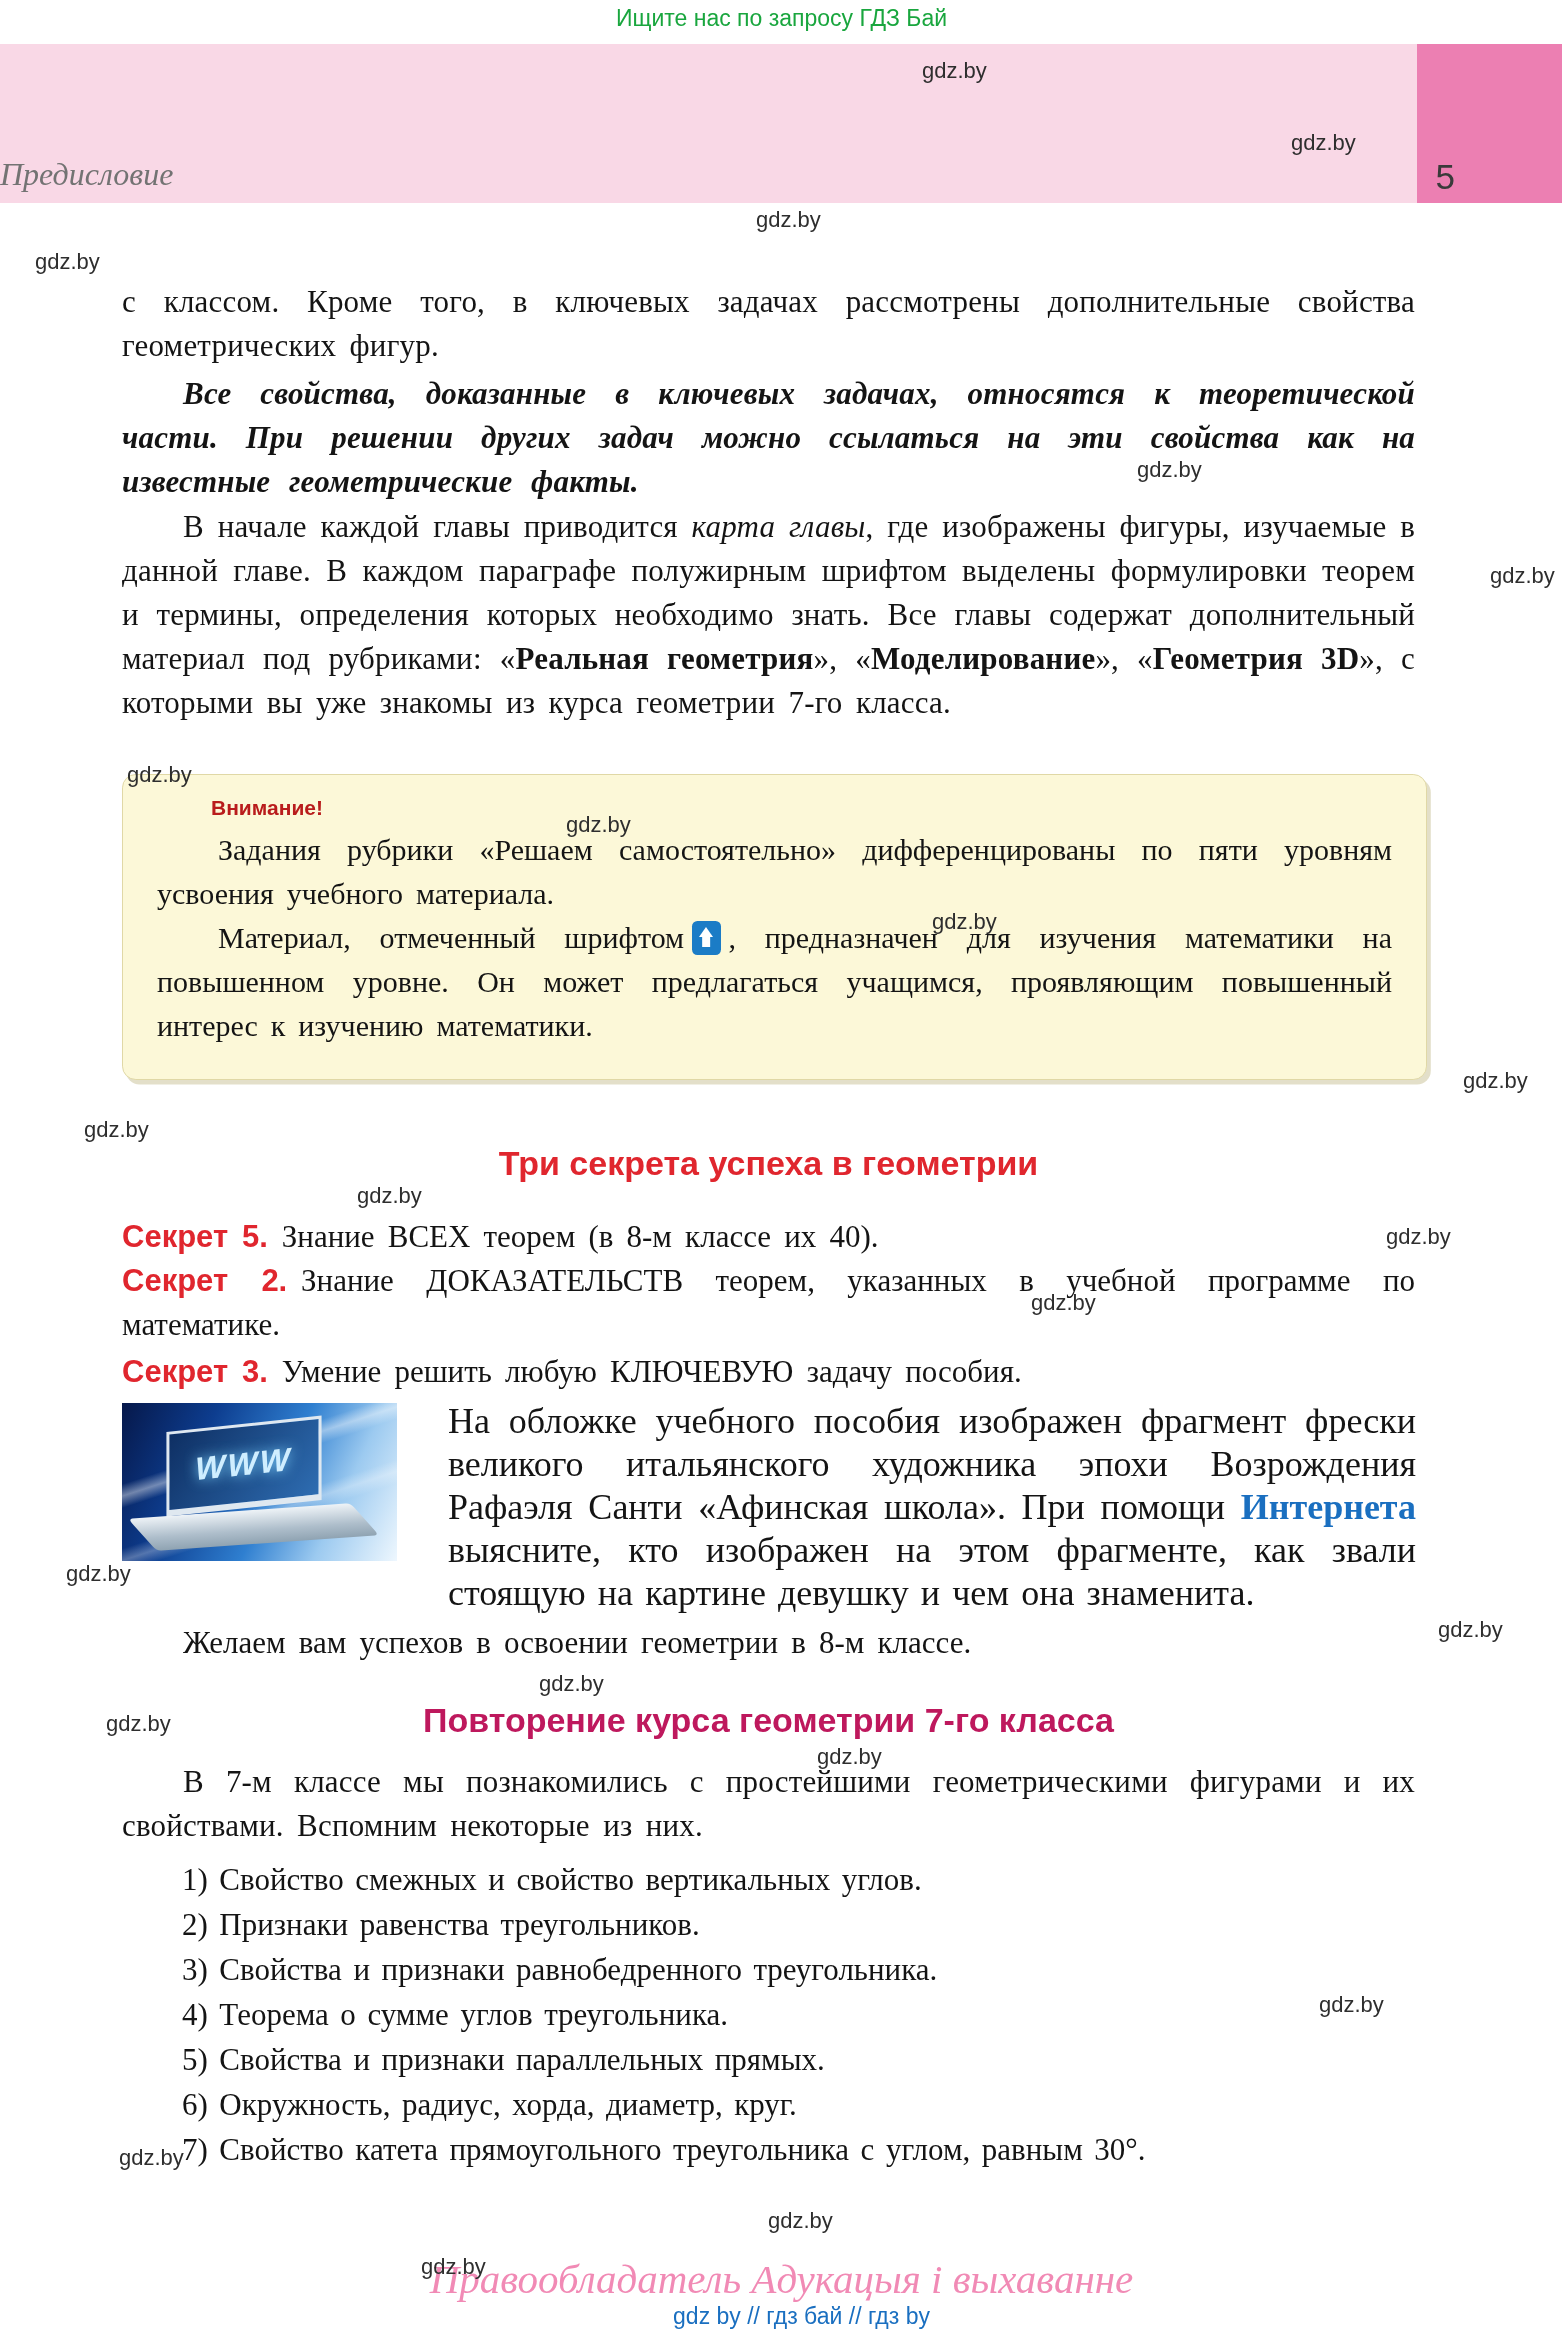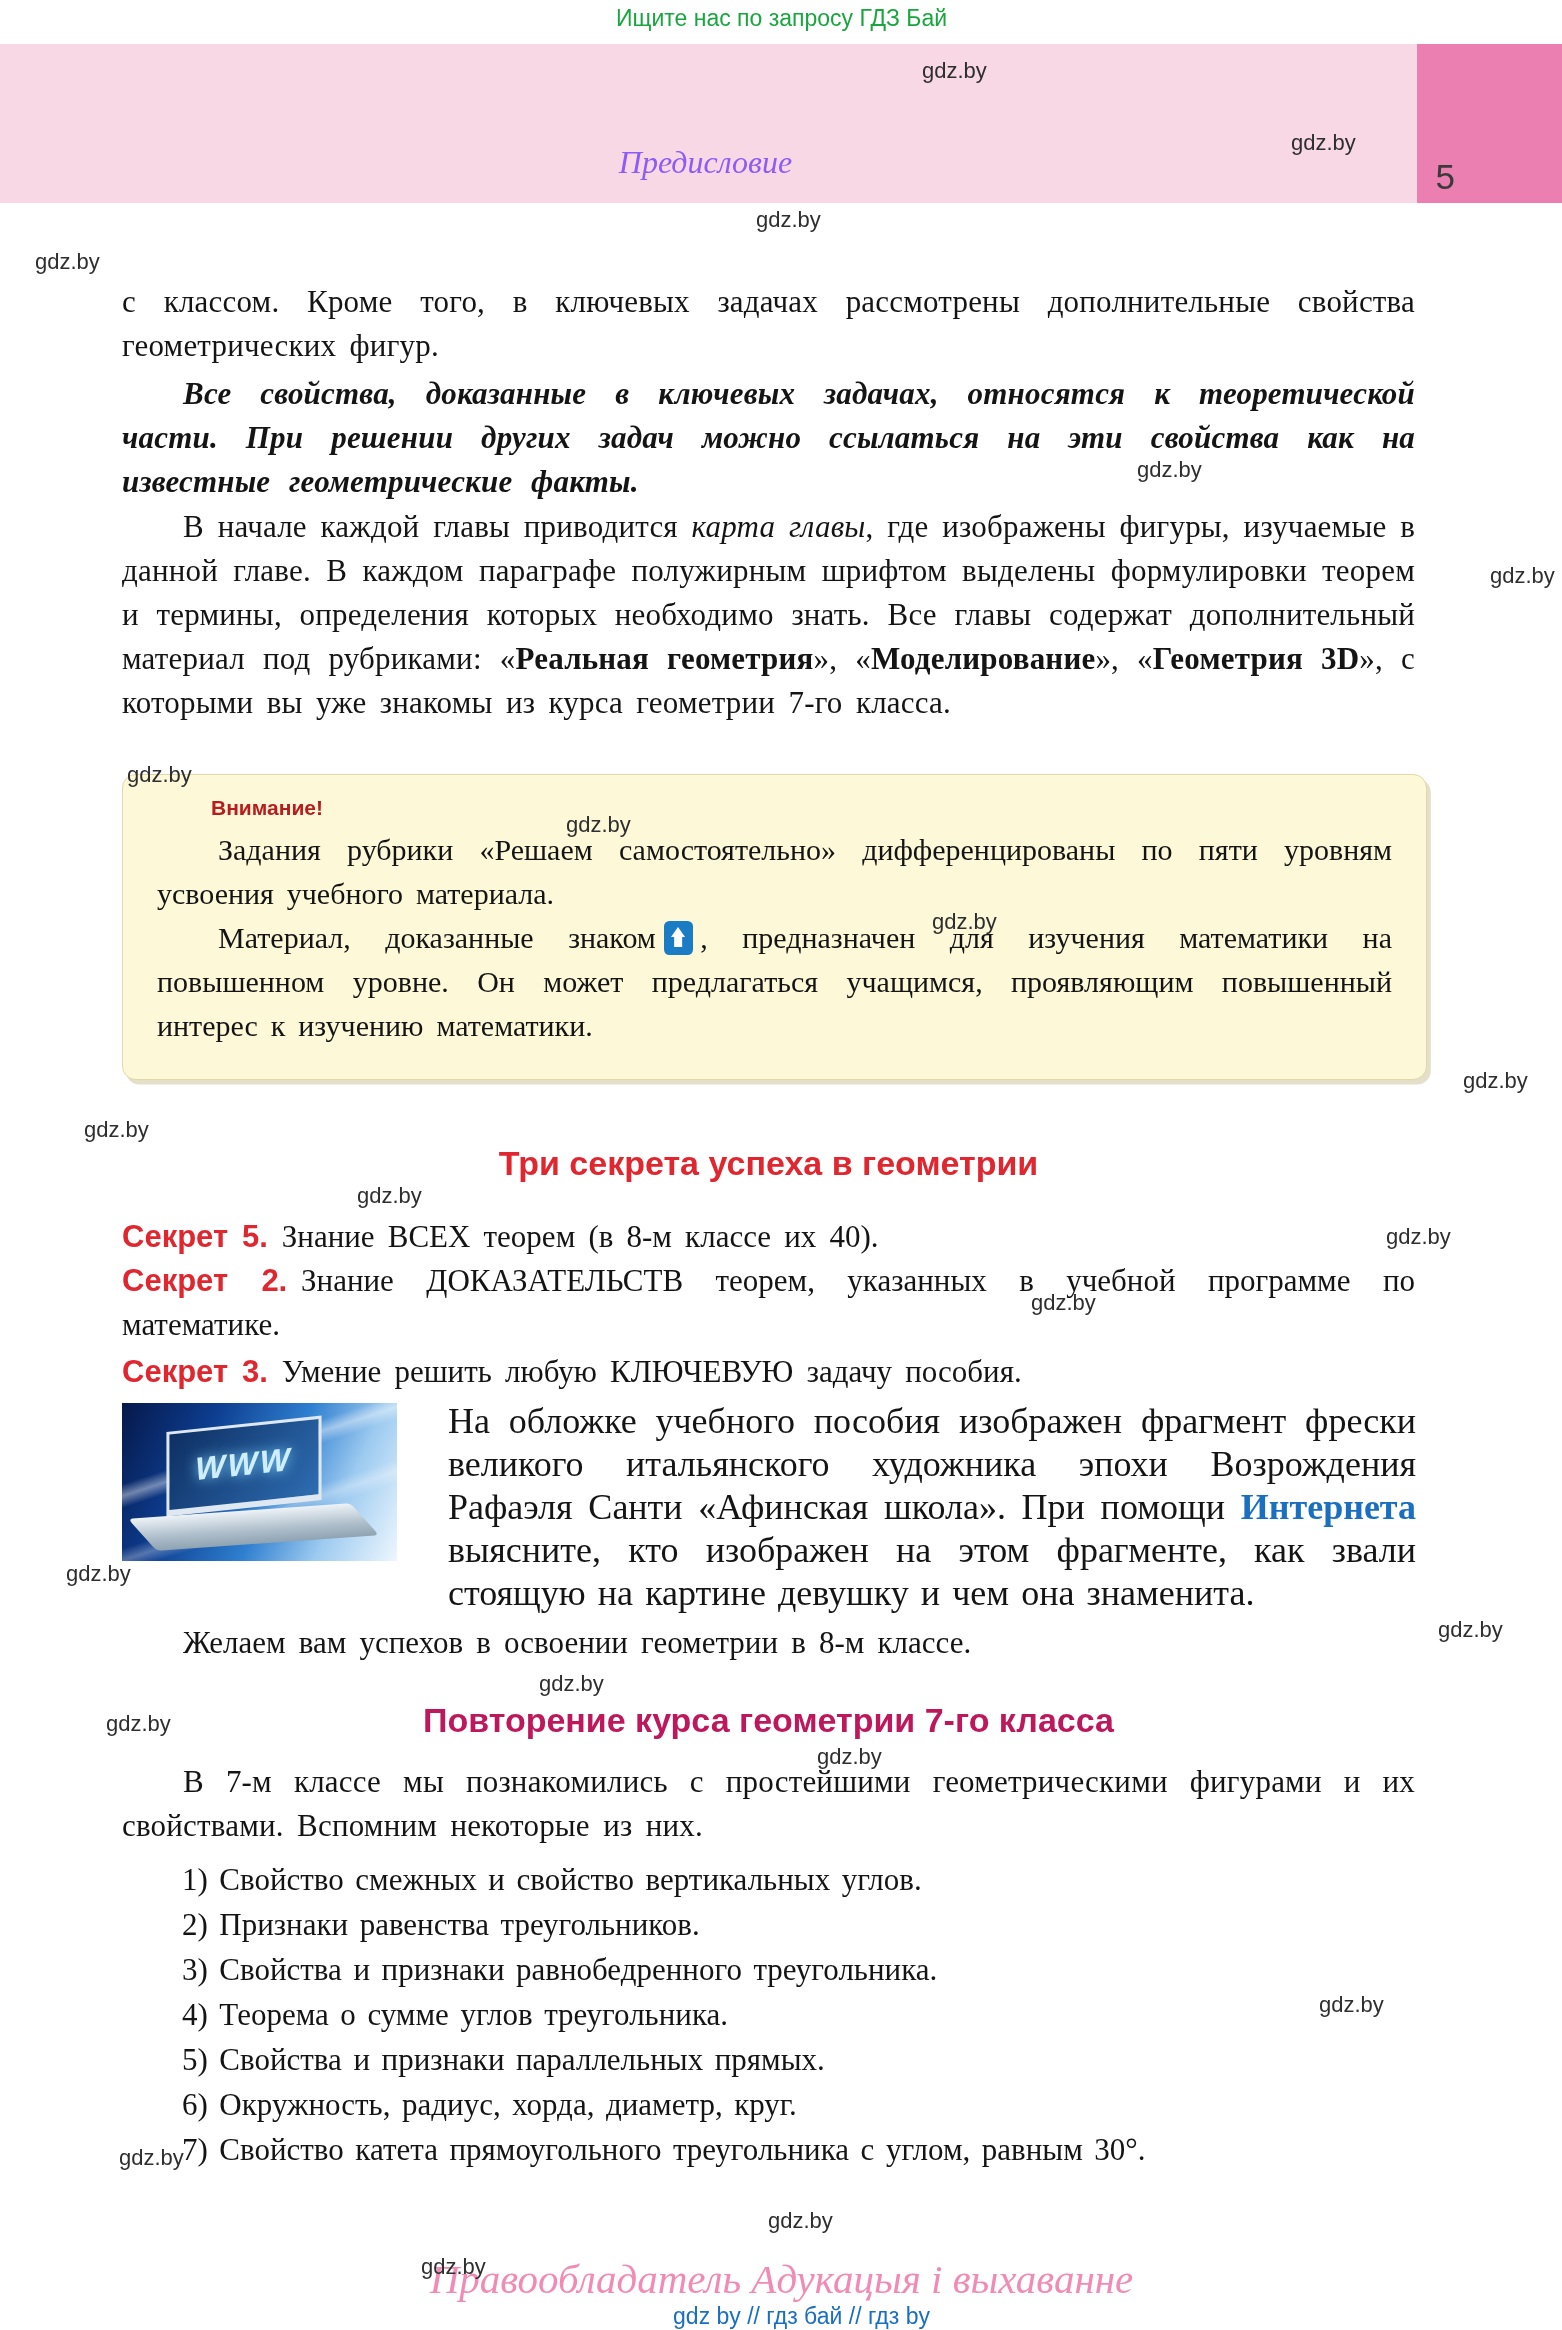--- a/index.html
+++ b/index.html
@@ -21,22 +21,22 @@
   }
   .pink-box {
     position:absolute; top:44px; left:1417px; width:146px; height:159px;
     background:#ec7fb2;
   }
   .page-number {
     position:absolute; left:18.4px; bottom:6.1px;
     font-family:"Liberation Sans", sans-serif; font-size:35px; color:#3a3a3a;
   }
   .section-title {
-    position:absolute; top:144px; left:0; width:1411px; text-align:center;
-    font-style:italic; font-size:32px; color:#8b5cf6;
+    position:absolute; top:156px; left:0; width:1411px; text-align:left;
+    font-style:italic; font-size:32px; color:#737373;
   }
   
   .bodytext {
     position:absolute; left:122px; width:1293px;
     font-size:31px; line-height:44px; text-align:justify;
     word-spacing:5.4px; letter-spacing:0.2px;
   }
   .ind { text-indent:61px; }
   .p1 { top:280px; }
   .p2 { top:372px; font-style:italic; font-weight:bold; word-spacing:10.7px; }
@@ -154,21 +154,21 @@
     <span class="page-number">5</span>
   </div>
 
   <p class="bodytext p2 ind">Все свойства, доказанные в ключевых задачах, относятся к теоретической части. При решении других задач можно ссылаться на эти свойства как на известные геометрические факты.</p>
   <p class="bodytext p1">с классом. Кроме того, в ключевых задачах рассмотрены дополнительные свойства геометрических фигур.</p>
   <p class="bodytext p3 ind"><span>В начале каждой главы приводится </span><span class="ital">карта главы</span><span>, где изображены фигуры, изучаемые в данной главе. В каждом параграфе полужирным шрифтом выделены формулировки теорем и термины, определения которых необходимо знать. Все главы содержат дополнительный материал под рубриками: «</span><span class="bold">Реальная геометрия</span><span>», «</span><span class="bold">Моделирование</span><span>», «</span><span class="bold">Геометрия 3D</span><span>», с которыми вы уже знакомы из курса геометрии 7-го класса.</span></p>
 
   <div class="note">
     <div class="note-title">Внимание!</div>
     <p class="note-p">Задания рубрики «Решаем самостоятельно» дифференцированы по пяти уровням усвоения учебного материала.</p>
-    <p class="note-p"><span>Материал, доказанные знаком</span><span class="lvl-icon"></span><span>, предназначен для изучения математики на повышенном уровне. Он может предлагаться учащимся, проявляющим повышенный интерес к изучению математики.</span></p>
+    <p class="note-p"><span>Материал, отмеченный шрифтом</span><span class="lvl-icon"></span><span>, предназначен для изучения математики на повышенном уровне. Он может предлагаться учащимся, проявляющим повышенный интерес к изучению математики.</span></p>
   </div>
 
   <div class="h-center h-red">Три секрета успеха в геометрии</div>
   <p class="secret s1"><span class="secret-label">Секрет 5.</span><span>Знание ВСЕХ теорем (в 8-м классе их 40).</span></p>
   <p class="secret s2"><span class="secret-label">Секрет 2.</span><span>Знание ДОКАЗАТЕЛЬСТВ теорем, указанных в учебной программе по математике.</span></p>
   <p class="secret s3"><span class="secret-label">Секрет 3.</span><span>Умение решить любую КЛЮЧЕВУЮ задачу пособия.</span></p>
 
   <div class="photo">
     <div class="ph-streak st1"></div>
     <div class="ph-streak st2"></div>

